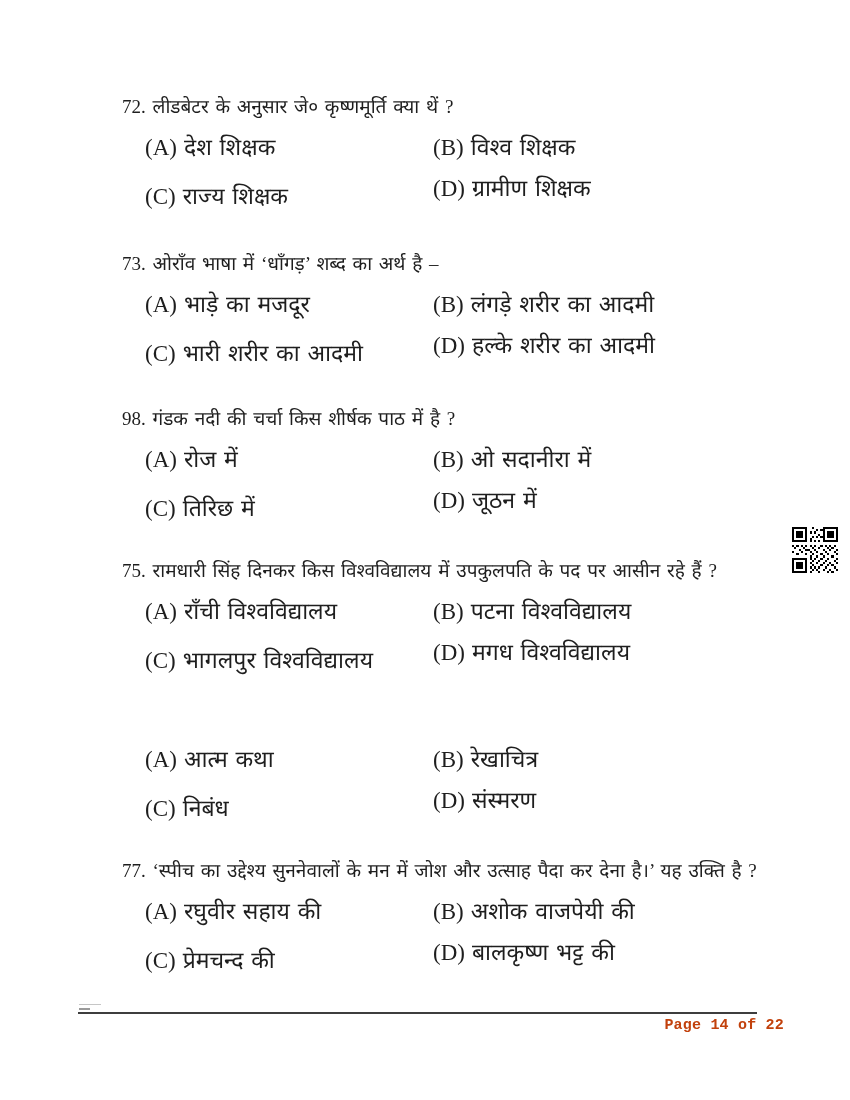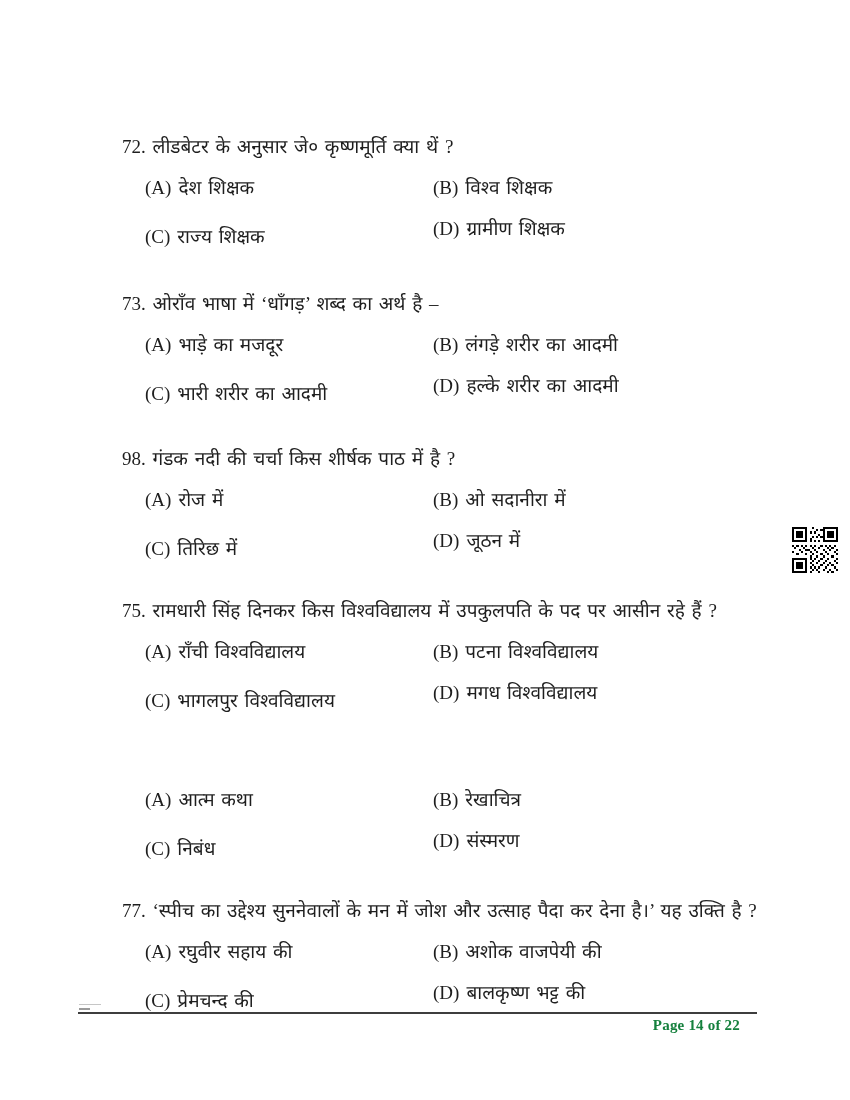--- a/index.html
+++ b/index.html
@@ -7,32 +7,32 @@
   body {
     width: 850px; height: 1100px;
     background: #ffffff;
     position: relative;
     overflow: hidden;
     font-family: "Liberation Serif", "DejaVu Serif", serif;
     color: #1e1e1e;
   }
   .page { position: absolute; inset: 0; background: #ffffff; }
 
-  .question { position: absolute; left: 122px; width: 710px; height: 112px; margin-top: 40px; }
+  .question { position: absolute; left: 122px; width: 710px; height: 112px; }
   .q-line {
     position: absolute; left: 0; top: 0;
     white-space: nowrap;
     font-size: 19px; line-height: 24px;
     word-spacing: 2px;
   }
   .q-num { display: inline-block; min-width: 21px; }
   .opt {
     position: absolute;
     white-space: nowrap;
-    font-size: 19px; line-height: 24px;
+    font-size: 23px; line-height: 24px;
     word-spacing: 2px;
   }
   .opt-label { margin-right: 7px; }
   .pos-a { left: 23px;  top: 41px; }
   .pos-b { left: 311px; top: 41px; }
   .pos-c { left: 23px;  top: 90px; }
   .pos-d { left: 311px; top: 82px; }
 
   .qr {
     position: absolute; left: 792px; top: 527px;
@@ -47,24 +47,24 @@
   }
   .scan-artifact-1 {
     position: absolute; left: 79px; top: 1004px;
     width: 22px; height: 1px; background: #c6c6c6;
   }
   .scan-artifact-2 {
     position: absolute; left: 79px; top: 1008px;
     width: 11px; height: 2px; background: #9a9a9a;
   }
   .page-num {
-    position: absolute; left: 592px; top: 1017px; width: 148px;
+    position: absolute; left: 636px; top: 1017px; width: 148px;
     text-align: right;
-    font-family: Liberation Serif, serif;
-    font-weight: 700; font-size: 15px; color: #15803d;
+    font-family: Liberation Mono, monospace;
+    font-weight: 700; font-size: 15px; color: #c2410c;
     letter-spacing: 0.2px;
   }
 </style>
 </head>
 <body>
 
 <div class="page">
 
   <section class="question" style="top:95px">
     <div class="q-line">

